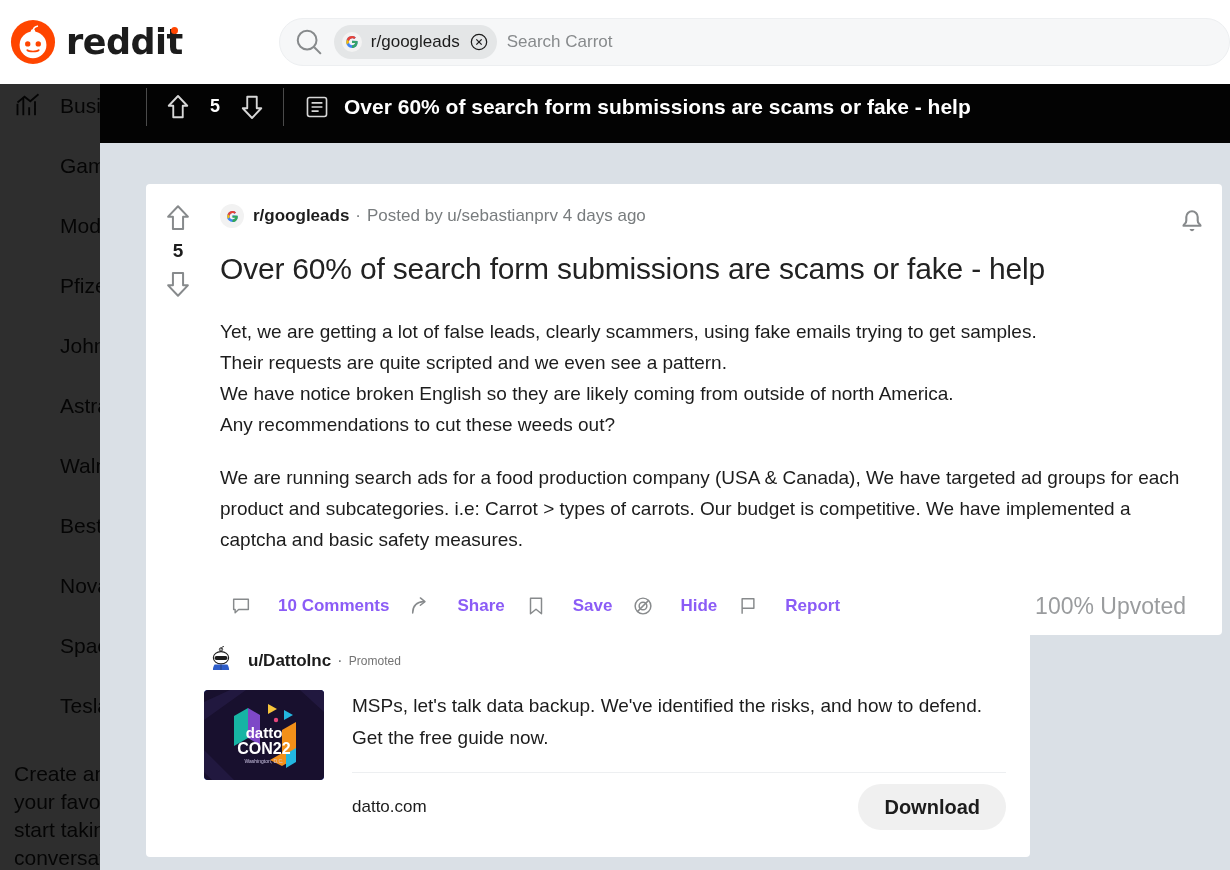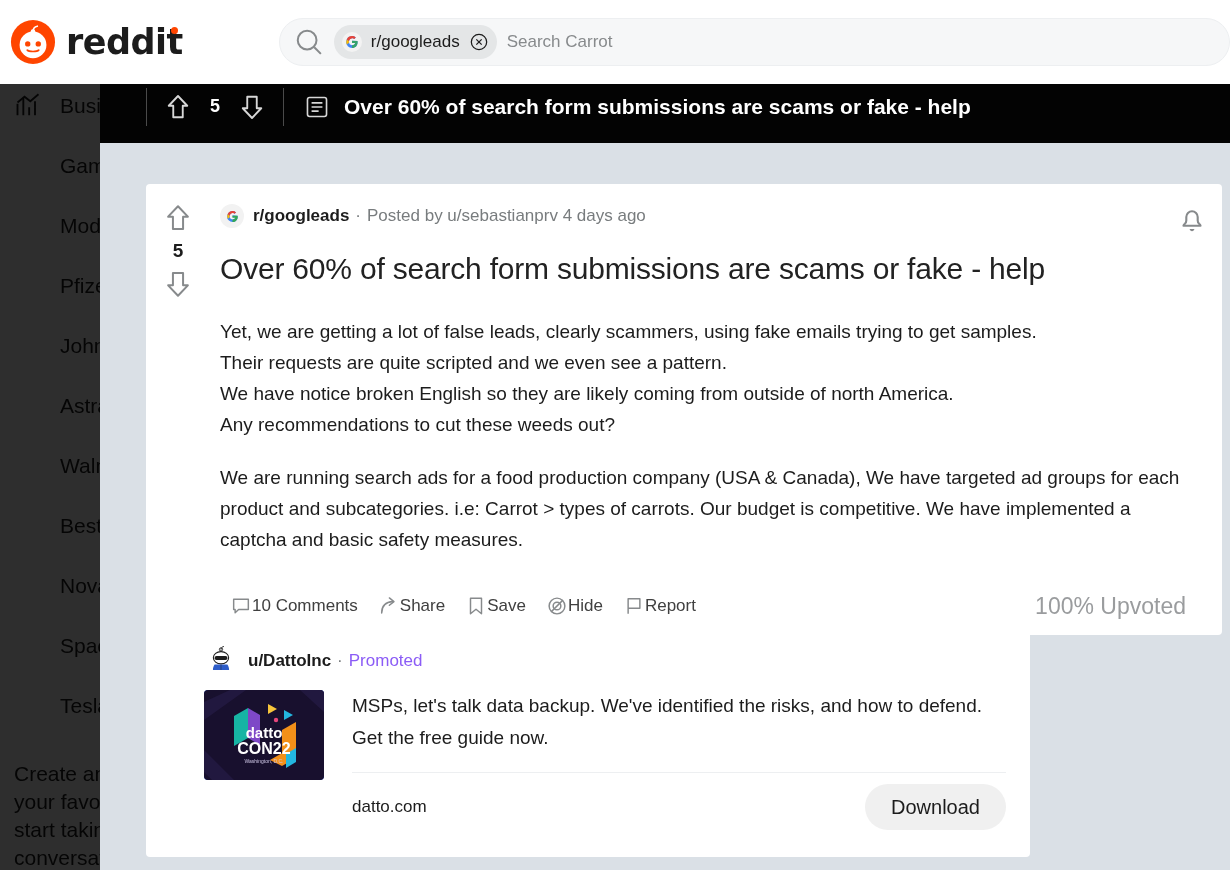--- a/index.html
+++ b/index.html
@@ -161,43 +161,43 @@
   .bell-btn {
     position: absolute; top: 16px; right: 12px;
     width: 36px; height: 36px;
   }
 
   .actionbar {
     display: flex; align-items: center;
     height: 58px; margin-top: 22px; gap: 0;
   }
   .act {
-    display: flex; align-items: center; gap: 0;
+    display: flex; align-items: center; gap: 26px;
     padding: 6px 10px; border-radius: 2px;
-    color: #404040; font-size: 17px; font-weight: 400;
+    color: #8b5cf6; font-size: 17px; font-weight: 700;
   }
   .act svg { flex: 0 0 auto; }
   .upvoted-pct {
     margin-left: auto; font-size: 23px; color: #9a9c9e; font-weight: 400;
     padding-right: 12px;
   }
 
   
   .ad-card {
     position: absolute; top: 628px; left: 146px;
     width: 884px; height: 229px;
     background: #ffffff;
     border-radius: 4px;
     z-index: 30;
     padding: 16px 24px 0 58px;
   }
   .ad-meta { display: flex; align-items: center; height: 34px; }
   .ad-avatar { width: 34px; height: 34px; margin-right: 10px; flex: 0 0 34px; }
   .ad-user { font-size: 17px; font-weight: 700; color: #1c1c1c; }
-  .ad-promoted { font-size: 17px; color: #8b5cf6; }
+  .ad-promoted { font-size: 12px; color: #737373; }
 
   .ad-main { display: flex; gap: 28px; margin-top: 12px; }
   .ad-thumb {
     width: 120px; height: 90px; flex: 0 0 120px;
     border-radius: 4px; overflow: hidden;
     background: #1d4ed8;
   }
   .ad-right { flex: 1; }
   .ad-text { font-size: 19px; line-height: 32px; color: #1c1c1c; }
   .ad-divider { height: 1px; background: #edeff1; margin-top: 18px; }
@@ -205,21 +205,21 @@
     display: flex; align-items: center;
     margin-top: 10px; height: 48px; text-align: right;
   }
   .ad-domain { font-size: 17px; color: #1c1c1c; }
   .dl-btn {
     margin-left: auto;
     background: #f0f0f0;
     border-radius: 24px;
     height: 46px; padding: 0 26px;
     display: flex; align-items: center; justify-content: center;
-    font-size: 20px; font-weight: 400; color: #1c1c1c;
+    font-size: 20px; font-weight: 700; color: #1c1c1c;
   }
 </style>
 </head>
 <body>
 
 <div id="root">
 
   <div class="sidebar">
     <div class="sb-inner">
       <div class="sb-row">

